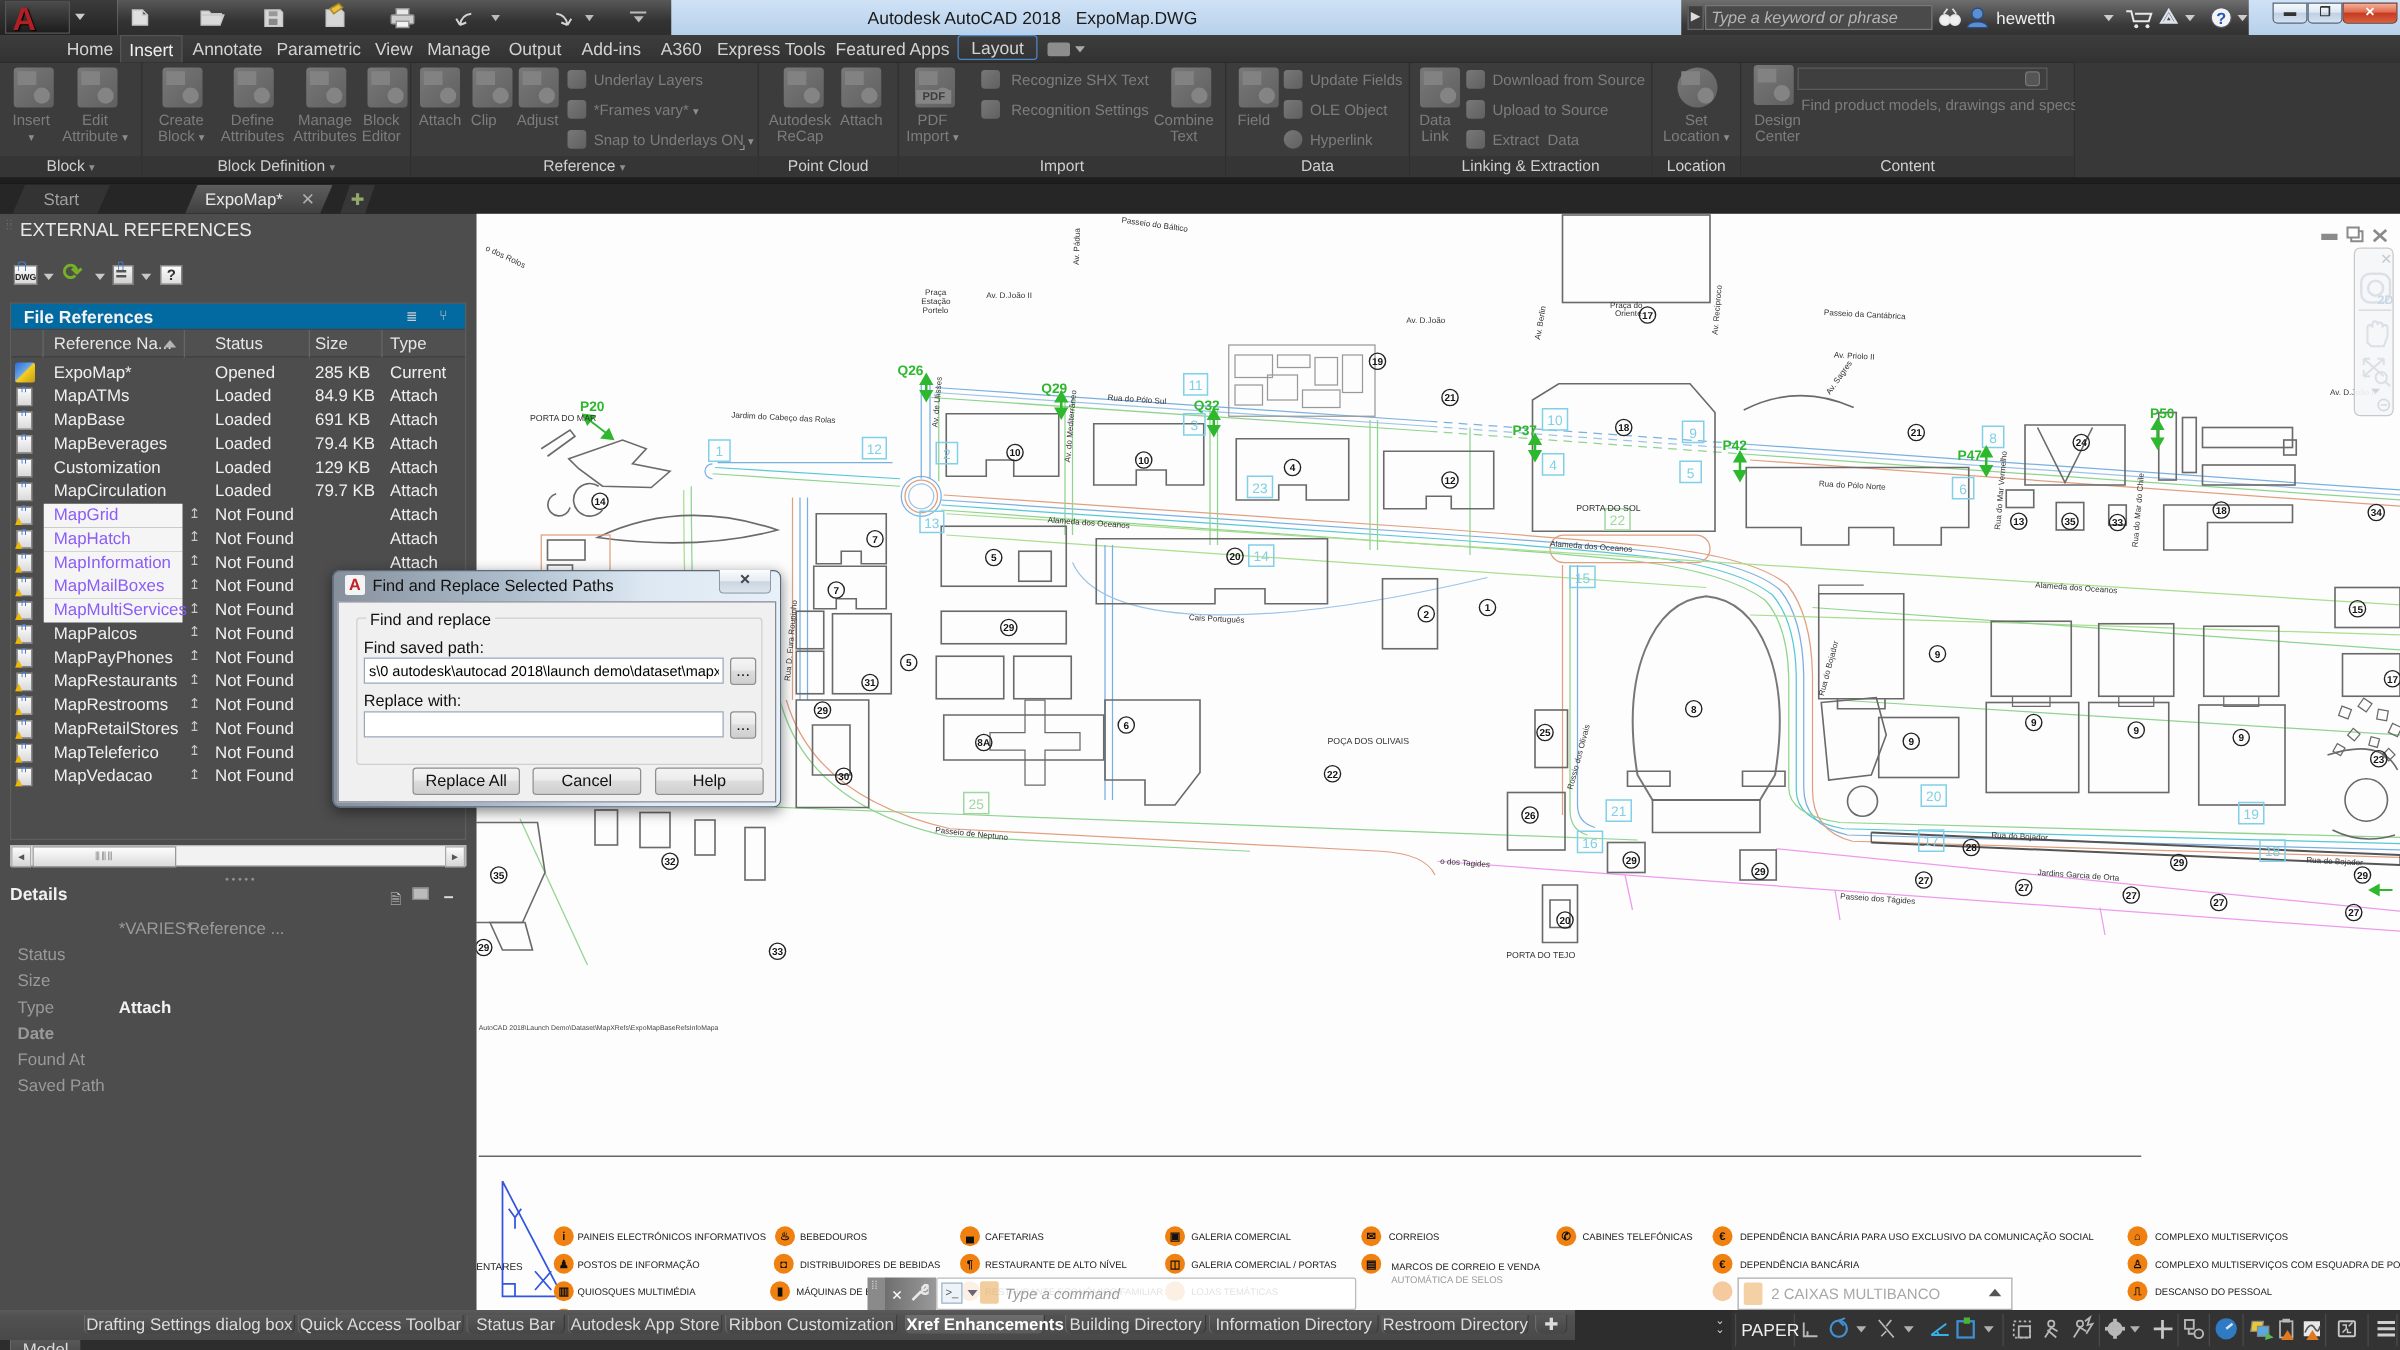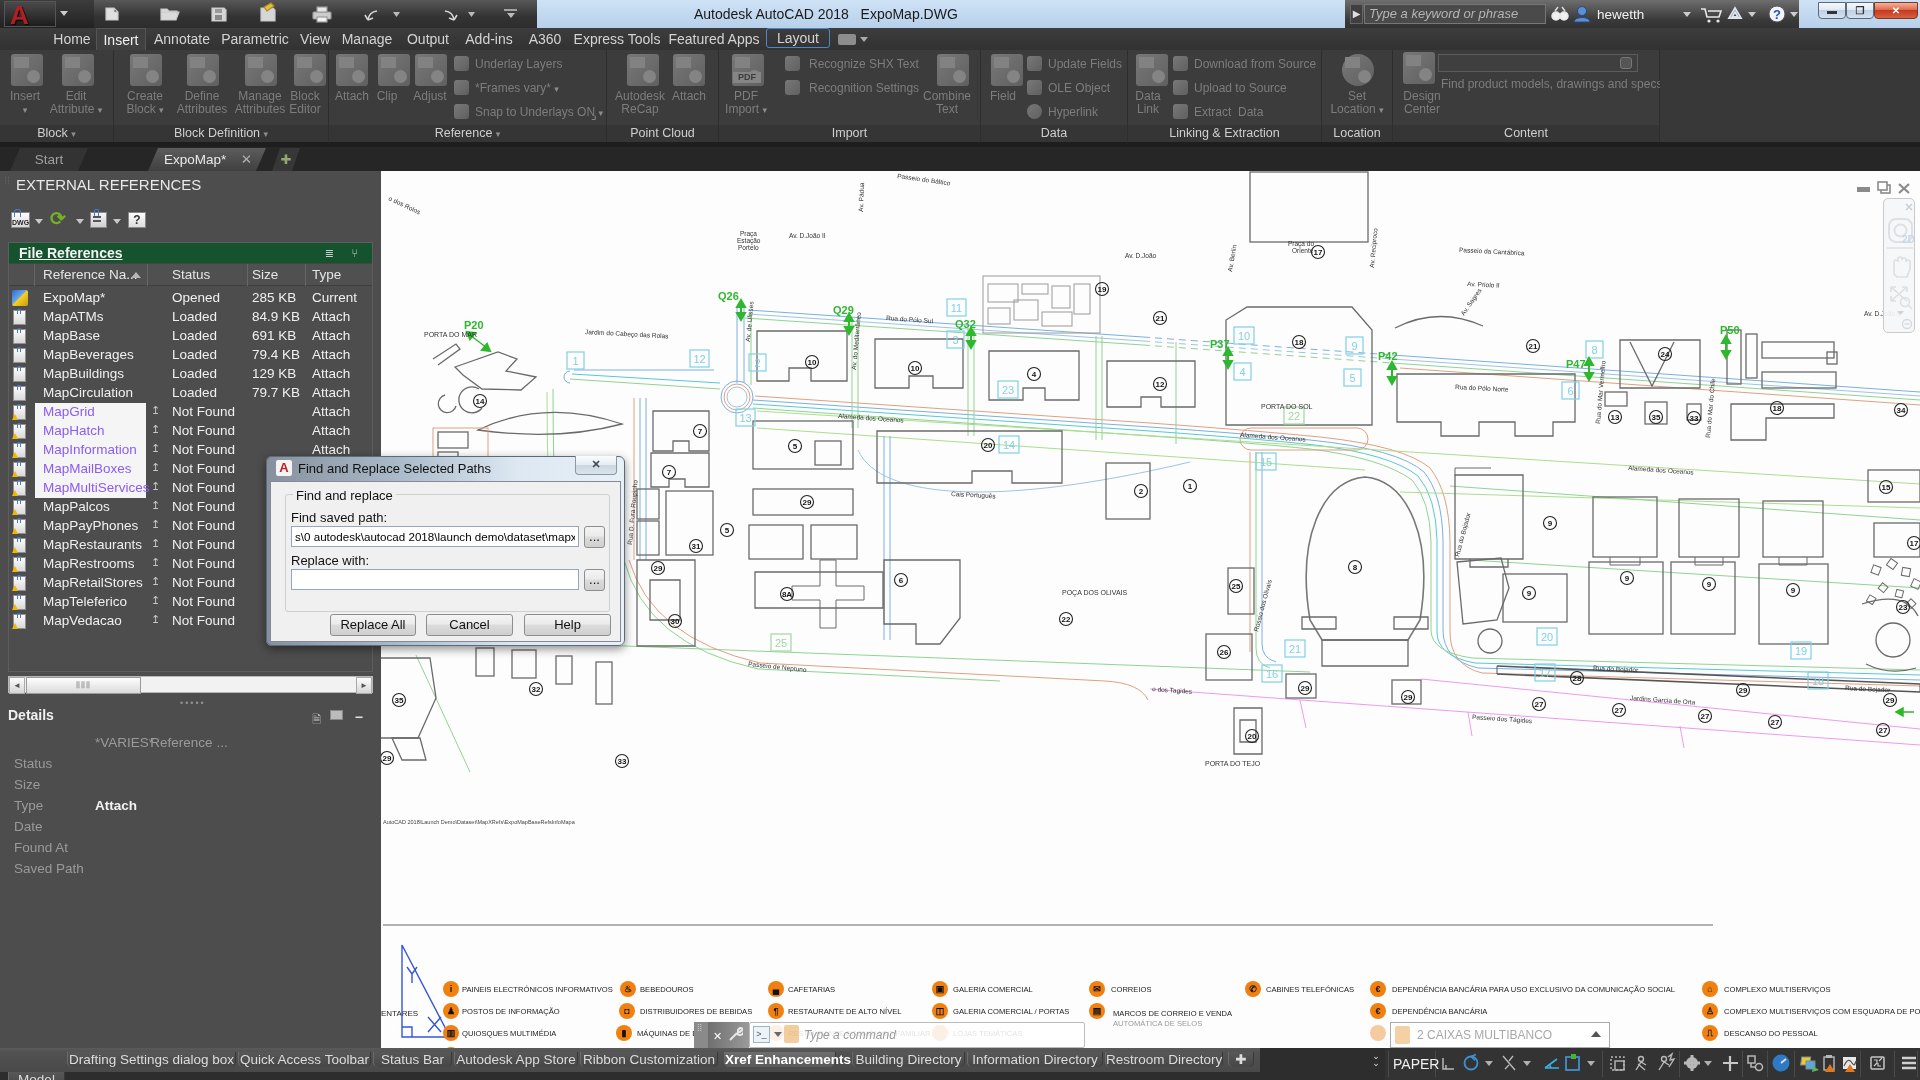--- a/index.html
+++ b/index.html
@@ -67,22 +67,22 @@
 #ftab-expo { left:148px; width:118px; background:linear-gradient(#5c5c5c,#404040); color:#e8e8e8;
   clip-path:polygon(10px 0,100% 0,calc(100% - 10px) 100%,0 100%); }
 #ftab-plus { left:272px; width:28px; background:#373737; color:#93a86a; font-size:13px;
   clip-path:polygon(8px 0,100% 0,calc(100% - 8px) 100%,0 100%); }
 
 
 #palette { position:absolute; left:0; top:171px; width:381px; height:877px; background:#4d4d4d; }
 #palette .ptitle2 { position:absolute; left:0; top:5px; width:100%; height:20px;
   color:#e8e8e8; font-size:15px; padding-left:16px; }
 #filerefs { position:absolute; left:8px; top:71px; width:365px; height:430px; border:1px solid #5e5e5e; }
-#frhead { position:absolute; left:0; top:0; width:100%; height:21px; background:#14532d;
-  border-bottom:1px solid #444; color:#f2f2f2; font-weight:bold; font-size:14px; padding:2px 0 0 10px;text-decoration:underline; }
+#frhead { position:absolute; left:0; top:0; width:100%; height:21px; background:#0369a1;
+  border-bottom:1px solid #444; color:#f2f2f2; font-weight:bold; font-size:14px; padding:2px 0 0 10px; }
 #frtablehead { position:absolute; left:0; top:21px; width:100%; height:22px; background:#505050;
   border-bottom:1px solid #3e3e3e; color:#e5e5e5; font-size:13.5px; }
 .th { position:absolute; top:3px; }
 .colsep { position:absolute; top:0; width:1px; height:22px; background:#666; }
 .frrow { position:absolute; left:0; width:100%; height:19px; font-size:13.5px; color:#f0f0f0; }
 .frrow .nm { position:absolute; left:26px; top:0px; width:111px; height:19px; padding:1px 0 0 8px; }
 .frrow.sel .nm { background:#f5f5f5; color:#8b5cf6; }
 .frrow .ex { position:absolute; left:142px; top:1px; color:#c8c8c8; font-size:11px; }
 .frrow .st { position:absolute; left:163px; top:1px; }
 .frrow .sz { position:absolute; left:243px; top:1px; }
@@ -907,21 +907,21 @@
             </div>
             <div class="nm">MapBeverages</div>
             <div class="st">Loaded</div>
             <div class="sz">79.4 KB</div>
             <div class="tp">Attach</div>
           </div>
       <div class="frrow" style="top:122px;">
             <div class="dwg">
               <i></i>
             </div>
-            <div class="nm">MapBuildings</div>
+            <div class="nm">Customization</div>
             <div class="st">Loaded</div>
             <div class="sz">129 KB</div>
             <div class="tp">Attach</div>
           </div>
       <div class="frrow" style="top:141px;">
             <div class="dwg">
               <i></i>
             </div>
             <div class="nm">MapCirculation</div>
             <div class="st">Loaded</div>
@@ -1061,21 +1061,21 @@
   <div id="details">
     <div id="dethead">Details
       <span style="position:absolute;right:52px;top:4px;font-weight:normal;font-size:11px;color:#ccc;">🗎</span>
       <span style="position:absolute;right:30px;top:3px;width:13px;height:10px;background:#bbb;border:1px solid #888;"></span>
       <span style="position:absolute;right:10px;top:2px;font-weight:bold;color:#ddd;">−</span>
     </div>
     <div class="drow" style="top:28px;text-align:center;">Reference ...<span class="dval">*VARIES*</span></div>
     <div class="drow" style="top:49px;">Status</div>
     <div class="drow" style="top:70px;">Size</div>
     <div class="drow" style="top:91px;">Type<span class="dval" style="color:#f2f2f2;font-weight:bold;">Attach</span></div>
-    <div class="drow" style="top:112px;">Date</div>
+    <div class="drow" style="top:112px;font-weight:bold;">Date</div>
     <div class="drow" style="top:133px;">Found At</div>
     <div class="drow" style="top:154px;">Saved Path</div>
   </div>
 </div>
 
 <div id="statusbar">
   <div id="ltabrow"></div>
   <div class="ltab" style="left:8px;width:57px;margin-top:20px;">Model</div>
   <div class="ltab" style="left:67px;width:169px;">Drafting Settings dialog box</div>
   <div class="ltab" style="left:238px;width:133px;">Quick Access Toolbar</div>

